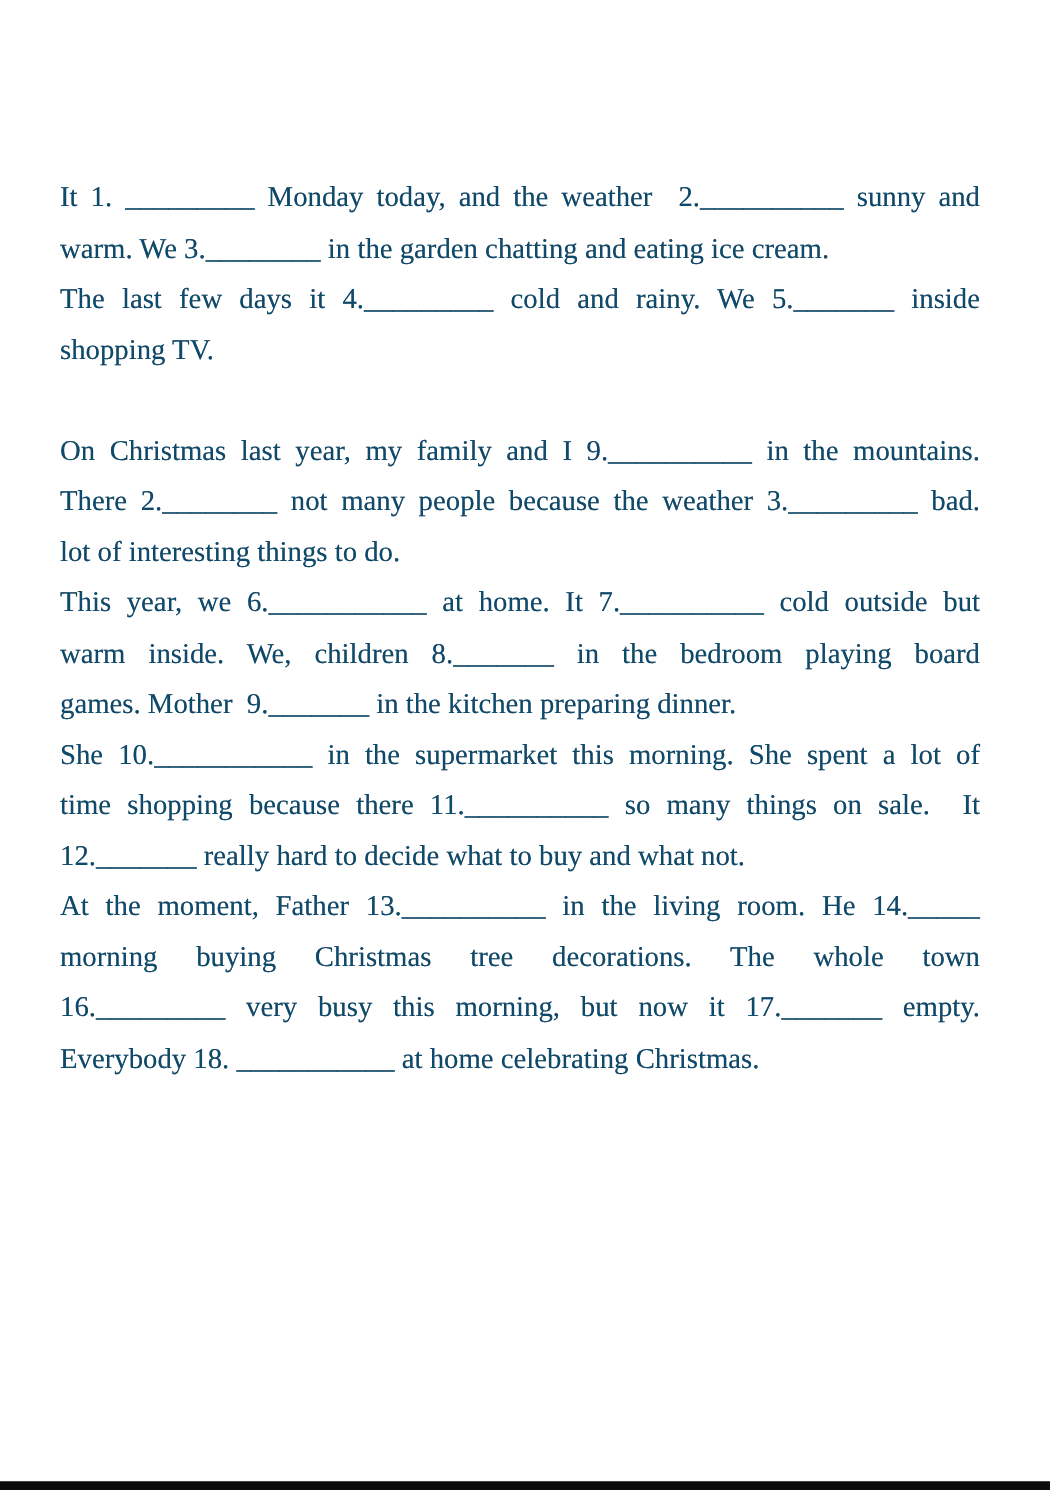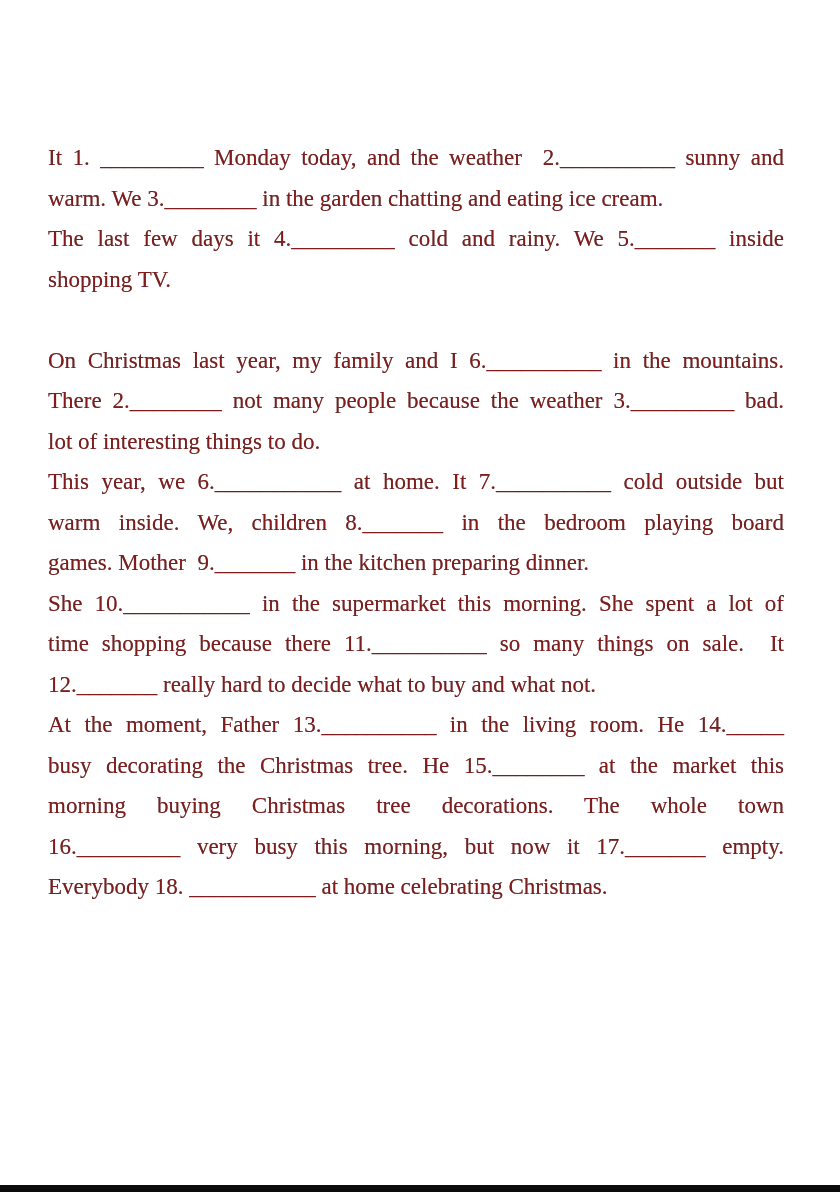--- a/index.html
+++ b/index.html
@@ -20,21 +20,21 @@
     width: 840px;
     height: 1192px;
     background: #ffffff;
   }
   .text-block {
     padding: 138px 56px 0 48px;
   }
   .line {
     font-size: 23px;
     line-height: 40.5px;
-    color: #7f1d1d;
+    color: #0c4a6e;
     text-align: justify;
     text-align-last: left;
     text-shadow: 0 0 0.5px rgba(29,29,29,0.55);
   }
   .line.j {
     text-align-last: justify;
   }
   .paragraph-gap {
     height: 40.5px;
   }
@@ -50,29 +50,28 @@
 </head>
 <body>
 
 <div class="page">
   <div class="text-block">
     <div class="line j">It 1. _________ Monday today, and the weather&nbsp; 2.__________ sunny and</div>
     <div class="line">warm. We 3.________ in the garden chatting and eating ice cream.</div>
     <div class="line j">The last few days it 4._________ cold and rainy. We 5._______ inside</div>
     <div class="line">shopping TV.</div>
     <div class="paragraph-gap"></div>
-    <div class="line j">On Christmas last year, my family and I 6.__________ in the mountains.</div>
+    <div class="line j">On Christmas last year, my family and I 9.__________ in the mountains.</div>
     <div class="line j">There 2.________ not many people because the weather 3._________ bad.</div>
     <div class="line">lot of interesting things to do.</div>
     <div class="line j">This year, we 6.___________ at home. It 7.__________ cold outside but</div>
     <div class="line j">warm inside. We, children 8._______ in the bedroom playing board</div>
     <div class="line">games. Mother&nbsp; 9._______ in the kitchen preparing dinner.</div>
     <div class="line j">She 10.___________ in the supermarket this morning. She spent a lot of</div>
     <div class="line j">time shopping because there 11.__________ so many things on sale.&nbsp; It</div>
     <div class="line">12._______ really hard to decide what to buy and what not.</div>
     <div class="line j">At the moment, Father 13.__________ in the living room. He 14._____</div>
-    <div class="line j">busy decorating the Christmas tree. He 15.________ at the market this</div>
     <div class="line j">morning buying Christmas tree decorations. The whole town</div>
     <div class="line j">16._________ very busy this morning, but now it 17._______ empty.</div>
     <div class="line">Everybody 18. ___________ at home celebrating Christmas.</div>
   </div>
   <div class="bottom-bar"></div>
 </div>
 
 </body></html>

